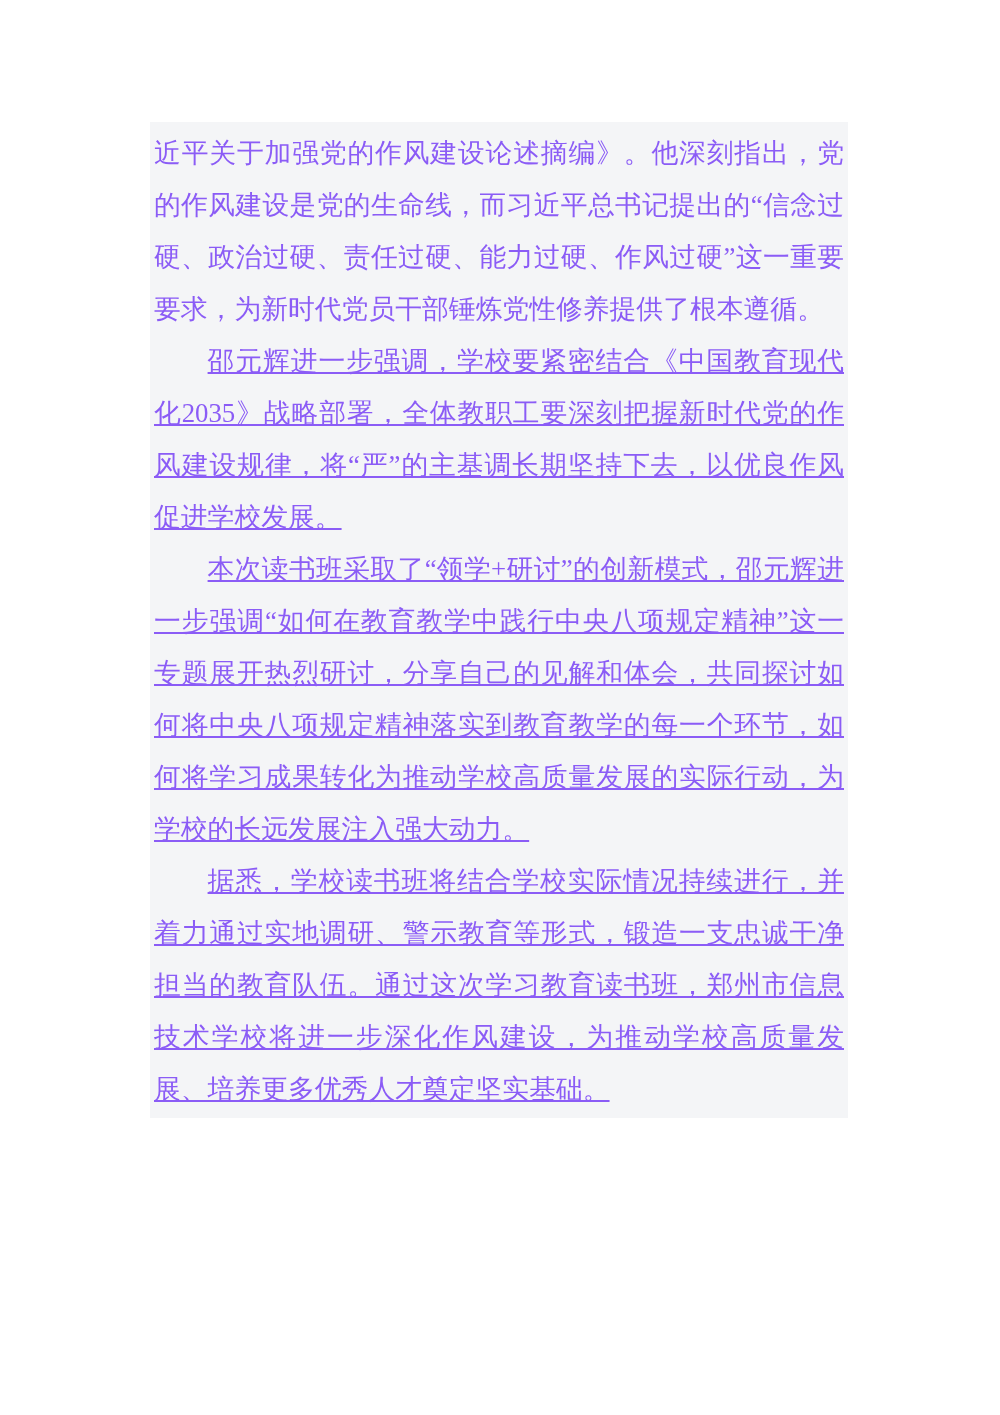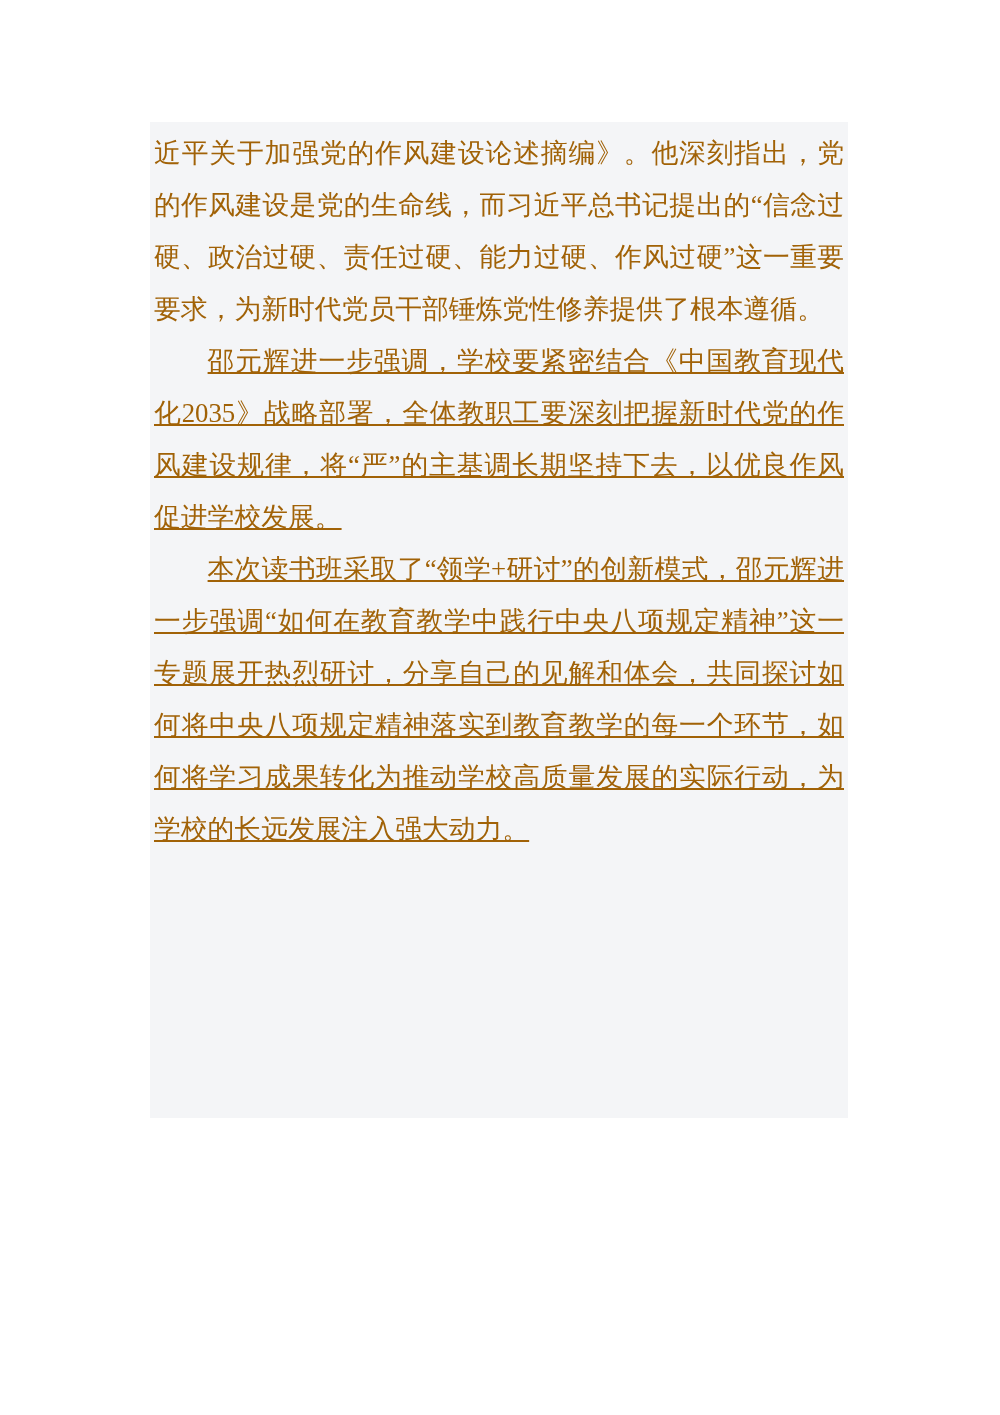--- a/index.html
+++ b/index.html
@@ -17,21 +17,21 @@
     }
     .text-block {
       position: absolute;
       left: 150px;
       top: 122px;
       width: 698px;
       height: 996px;
       box-sizing: border-box;
       padding: 5px 4px 3px 4px;
       background: #f4f5f7;
-      color: #a16207;
+      color: #8b5cf6;
       font-size: 26.8px;
       line-height: 52px;
       text-align: justify;
       text-justify: inter-character;
       letter-spacing: 0;
     }
     .text-block p {
       margin: 0;
       padding: 0;
     }
@@ -41,14 +41,15 @@
     }
   </style>
 </head>
 <body>
 
 <div class="page">
   <div class="text-block">
     <p>近平关于加强党的作风建设论述摘编》。他深刻指出，党的作风建设是党的生命线，而习近平总书记提出的“信念过硬、政治过硬、责任过硬、能力过硬、作风过硬”这一重要要求，为新时代党员干部锤炼党性修养提供了根本遵循。</p>
     <p class="indent">邵元辉进一步强调，学校要紧密结合《中国教育现代化2035》战略部署，全体教职工要深刻把握新时代党的作风建设规律，将“严”的主基调长期坚持下去，以优良作风促进学校发展。</p>
     <p class="indent">本次读书班采取了“领学+研讨”的创新模式，邵元辉进一步强调“如何在教育教学中践行中央八项规定精神”这一专题展开热烈研讨，分享自己的见解和体会，共同探讨如何将中央八项规定精神落实到教育教学的每一个环节，如何将学习成果转化为推动学校高质量发展的实际行动，为学校的长远发展注入强大动力。</p>
+    <p class="indent">据悉，学校读书班将结合学校实际情况持续进行，并着力通过实地调研、警示教育等形式，锻造一支忠诚干净担当的教育队伍。通过这次学习教育读书班，郑州市信息技术学校将进一步深化作风建设，为推动学校高质量发展、培养更多优秀人才奠定坚实基础。</p>
   </div>
 </div>
 
 </body></html>

